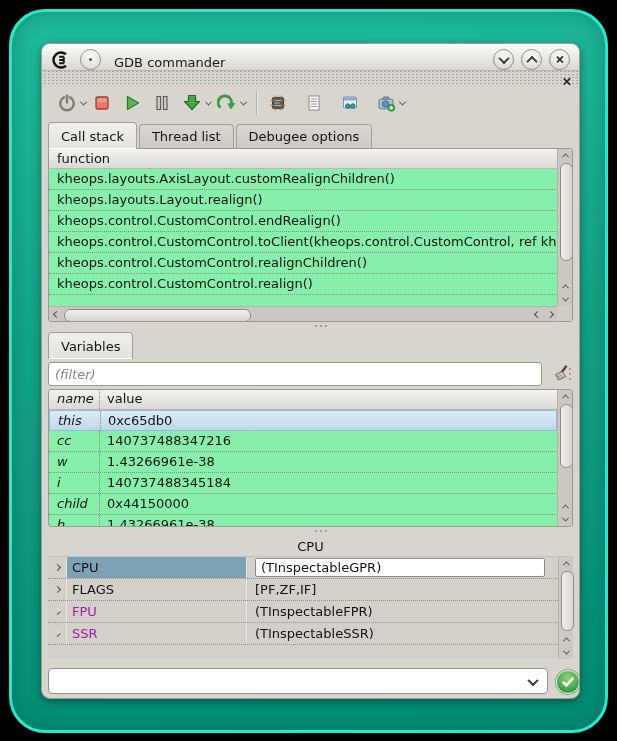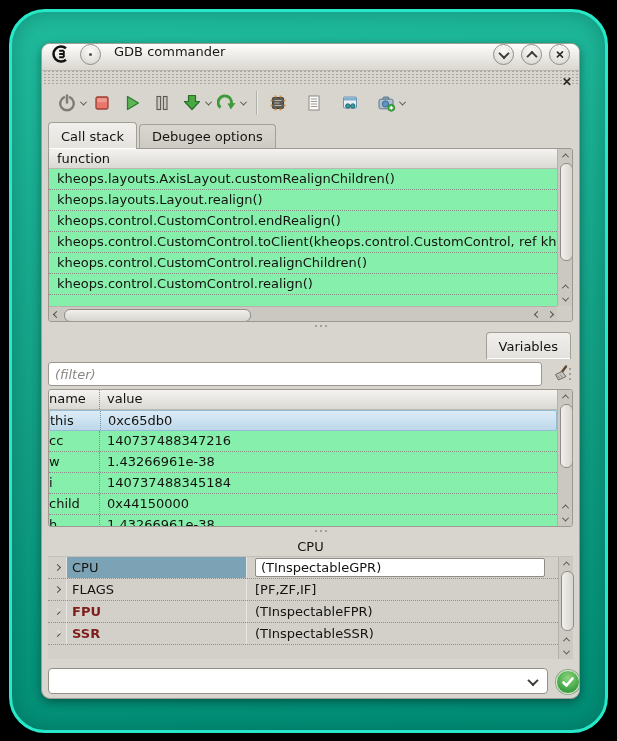--- a/index.html
+++ b/index.html
@@ -6,21 +6,21 @@
   body{width:617px;height:741px;position:relative;font-family:"DejaVu Sans",sans-serif;-webkit-font-smoothing:antialiased;}
   .frame{position:absolute;left:9px;top:9px;width:593px;height:718px;border-radius:36px;
     border:3px solid #25e9c8;background:linear-gradient(175deg,#1fbb9d 0%,#12a habit 0%);
     background:linear-gradient(175deg,#1fbb9d 0%,#129f85 55%,#008d76 100%);
     box-shadow:inset 0 0 22px rgba(0,70,58,.35);}
   .window{position:absolute;left:29px;top:31px;width:537px;height:654px;background:#d8d5cf;
     border:1px solid #a09d95;border-radius:9px;box-shadow:0 3px 10px rgba(0,0,0,.4), inset 0 1px 0 #f2f1ee;overflow:hidden;}
 
   
   .titlebar{position:absolute;left:0;top:0;right:0;height:26px;background:linear-gradient(#fdfdfc,#d9d6d0);
-    border-bottom:1px solid #b9b6af;display:flex;align-items:flex-start;}
+    border-bottom:1px solid #b9b6af;display:flex;align-items:flex-end;}
   .logo{width:20px;height:20px;margin-left:9px;}
   .roundbtn{width:21px;height:21px;border-radius:50%;border:1px solid #8f8c85;
     background:radial-gradient(circle at 50% 32%,#fbfbf9,#d5d2cc);box-shadow:inset 0 1px 0 #fff;
     display:flex;align-items:center;justify-content:center;box-sizing:border-box;}
   .menubtn{margin-left:9px;}
   .dot{width:3px;height:3px;border-radius:50%;background:#55534e;}
   .title{margin-left:13px;font-size:13px;color:#191813;}
   .tb-btns{margin-left:auto;display:flex;gap:7px;margin-right:9px;}
   .ch{display:inline-block;width:6px;height:6px;border-right:2px solid #3e3c38;border-bottom:2px solid #3e3c38;}
   .ch.down{transform:rotate(45deg) translate(-1px,-1px);}
@@ -41,21 +41,21 @@
   .toolbar{position:absolute;left:0;top:40px;right:0;height:38px;display:flex;align-items:center;padding-left:13px;}
   .tbtn{height:26px;display:flex;align-items:center;justify-content:center;padding:0 2px;border-radius:3px;}
   .tbtn svg{width:20px;height:20px;}
   .ddch{margin:0 4px 0 2px;}
   .tsep{width:1px;height:24px;background:#b2afa8;border-right:1px solid #eceae6;margin:0 8px 0 6px;}
   .gap{width:6px;}
 
   
   .tabbar{position:absolute;left:6px;right:6px;display:flex;align-items:flex-end;}
   .tabbar.t1{top:78px;height:27px;}
-  .tabbar.t2{top:288px;height:27px;flex-direction:column;}
+  .tabbar.t2{top:288px;height:27px;}
   .tab{font-size:13px;color:#14130f;padding:4px 12px 5px;border:1px solid #a29f97;border-bottom:none;
     border-radius:4px 4px 0 0;background:linear-gradient(#d9d6d0,#cdcac4);margin-right:2px;height:15px;line-height:15px;}
   .tab.active{background:linear-gradient(#f0efec,#e4e2dd);padding-top:6px;position:relative;z-index:3;box-shadow:0 -1px 0 #fff inset;}
 
   
   .panel{position:absolute;left:6px;width:523px;background:#86efac;border:1px solid #9c9990;border-radius:3px;overflow:hidden;z-index:2;}
   .lhdr{height:20px;background:linear-gradient(#f4f3f0,#dbd9d3);border-bottom:1px solid #bbb8b1;
     font-size:13px;color:#14130f;display:flex;align-items:center;padding-left:8px;box-sizing:border-box;}
   .lrow{height:21px;line-height:20px;font-size:13px;color:#14130f;border-bottom:1px dotted #8d8b85;
     padding-left:8px;white-space:nowrap;overflow:hidden;box-sizing:border-box;}
@@ -77,39 +77,39 @@
 
   
   .filterrow{position:absolute;left:6px;top:317px;right:6px;height:28px;}
   .filter-input{position:absolute;left:0;top:1px;width:494px;height:24px;box-sizing:border-box;border:1px solid #9a978f;border-radius:3px;
     background:#fff;font-family:"DejaVu Sans",sans-serif;font-size:13px;font-style:italic;color:#14130f;padding:0 6px;}
   .filter-input::placeholder{color:#8a8881;font-style:italic;opacity:1;}
   .broom{position:absolute;left:503px;top:2px;width:22px;height:22px;}
 
   
   .vrow{display:flex;height:21px;line-height:20px;font-size:13px;color:#14130f;border-bottom:1px dotted #8d8b85;box-sizing:border-box;}
-  .vname{width:51px;border-right:1px dotted #8d8b85;box-sizing:border-box;white-space:nowrap;}
+  .vname{width:51px;padding-left:8px;border-right:1px dotted #8d8b85;box-sizing:border-box;white-space:nowrap;font-style:italic;}
   .vval{padding-left:7px;white-space:nowrap;}
   .vrow.sel{background:linear-gradient(#dcecf6,#bdd8ea);border:1px solid #95bcd4;border-radius:2px;}
   .vrow.sel .vname{border-right:1px dotted #6f93a8;}
   .vhdr{display:flex;height:19px;background:linear-gradient(#f4f3f0,#dbd9d3);border-bottom:1px solid #bbb8b1;
     font-size:13px;color:#14130f;line-height:18px;}
 
   
   .cpugroup{position:absolute;left:6px;top:494px;width:525px;height:120px;}
   .cputitle{text-align:center;font-size:13px;color:#14130f;height:18px;line-height:18px;}
   .cpugrid{position:absolute;left:0;top:18px;right:0;height:102px;background:#d3d0ca;border-top:1px solid #c3c0ba;}
   .crow{display:flex;height:22px;border-bottom:1px dotted #93908a;box-sizing:border-box;align-items:center;}
   .cexp{width:18px;display:flex;align-items:center;justify-content:center;border-right:1px solid #e8e6e2;height:100%;}
   .cname{width:180px;height:100%;display:flex;align-items:center;padding-left:5px;box-sizing:border-box;
     border-right:1px solid #e8e6e2;font-size:13px;color:#14130f;}
   .cval{flex:1;height:100%;display:flex;align-items:center;padding-left:8px;font-size:13px;color:#14130f;}
   .crow.sel .cname{background:#7ba3b5;}
   .crow.dis .cname,.crow.dis .cexp .ch{color:#9b988f;border-right-color:#e8e6e2;}
-  .crow.dis .cname{color:#7f1d1d;font-weight:bold;}
+  .crow.dis .cname{color:#a21caf;}
   .editor{background:#fff;border:1px solid #8f8c85;border-radius:2px;height:19px;line-height:18px;
     padding:0 5px;box-sizing:border-box;width:290px;font-size:13px;}
 
   
   .bottombar{position:absolute;left:6px;top:622px;right:6px;height:30px;}
   .combo{position:absolute;left:0;top:2px;width:500px;height:26px;box-sizing:border-box;background:#fff;
     border:1px solid #93908a;border-radius:4px;}
   .combo input{position:absolute;left:4px;top:1px;width:460px;height:22px;border:none;outline:none;font-size:13px;font-family:"DejaVu Sans",sans-serif;background:transparent;}
   .combo .ch{position:absolute;right:10px;top:9px;}
   .okbtn{position:absolute;left:508px;top:4px;width:22px;height:22px;border-radius:50%;
@@ -234,20 +234,21 @@
         <circle cx="9.5" cy="11" r="3.1" fill="#5e93c4" stroke="#3a6a94"></circle>
         <circle cx="15.3" cy="14.8" r="3.4" fill="#47ab47" stroke="#2e8c34"></circle>
         <path d="M15.3,13 v3.6 M13.5,14.8 h3.6" stroke="#fff" stroke-width="1.3"></path>
       </svg>
     </span>
     <span class="ch sm down ddch"></span>
   </div>
 
   <div class="tabbar t1">
     <span class="tab active">Call stack</span>
+    <span class="tab">Thread list</span>
     <span class="tab">Debugee options</span>
   </div>
 
   <div class="panel" style="top:104px;height:172px;">
     <div class="lhdr" style="margin-right:15px;">function</div>
     <div style="margin-right:15px;">
       <div class="lrow">kheops.layouts.AxisLayout.customRealignChildren()</div>
       <div class="lrow">kheops.layouts.Layout.realign()</div>
       <div class="lrow">kheops.control.CustomControl.endRealign()</div>
       <div class="lrow">kheops.control.CustomControl.toClient(kheops.control.CustomControl, ref kheops.</div>

